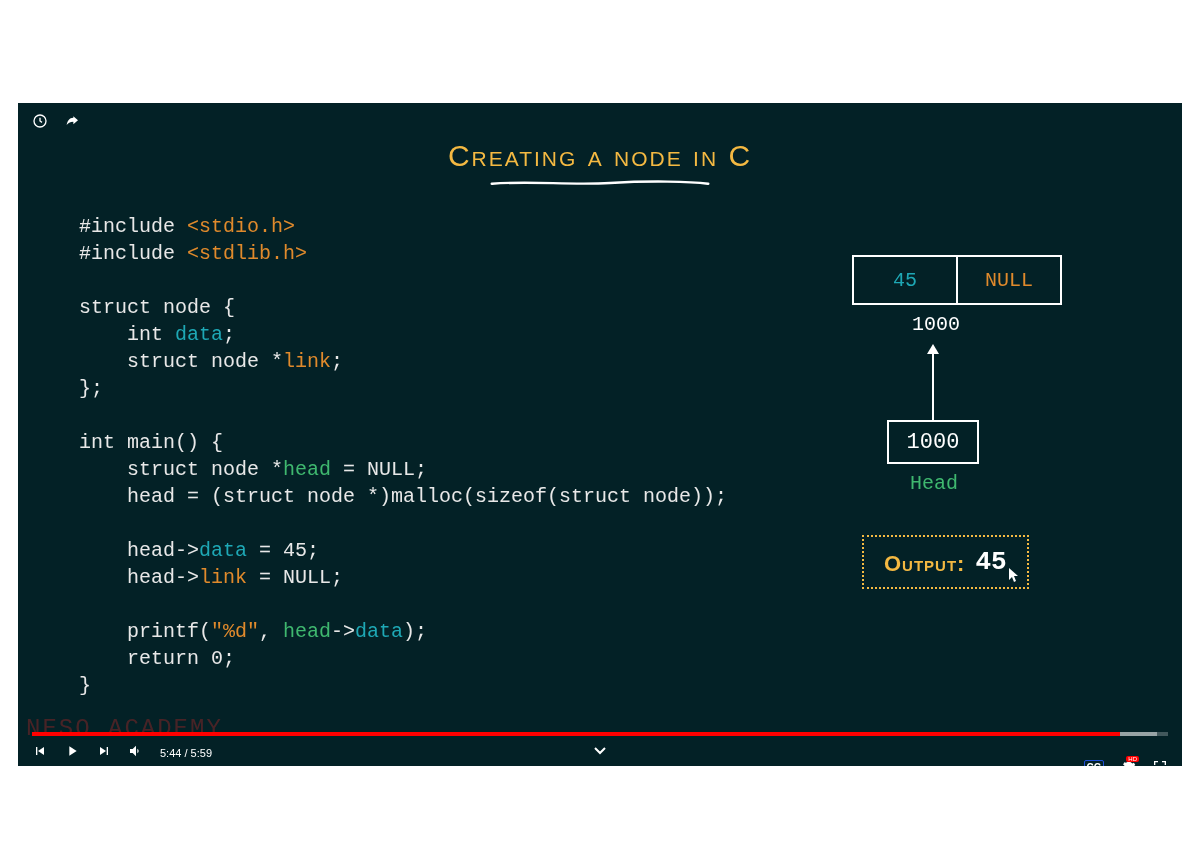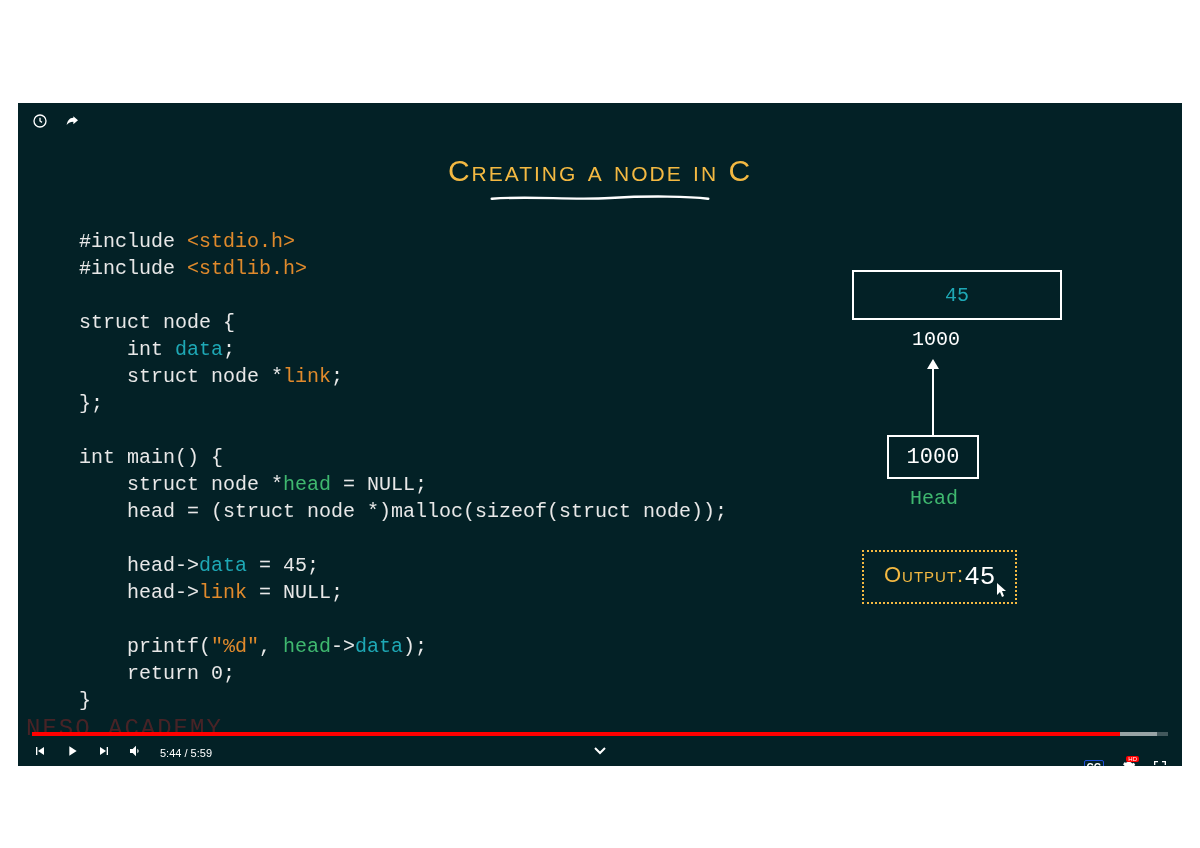--- a/index.html
+++ b/index.html
@@ -26,21 +26,21 @@
     justify-content: space-between;
     padding: 10px 14px 6px 14px;
     color: #fff;
     font-size: 13px;
   }
   .top-left { display: flex; align-items: center; gap: 10px; }
   .top-right { display: flex; align-items: center; gap: 16px; }
   .icon { display: inline-flex; align-items: center; justify-content: center; }
   .heading-wrap {
     text-align: center;
-    margin-top: 19px;
+    margin-top: 4px;
   }
   .heading {
     font-family: 'Trebuchet MS', sans-serif;
     font-variant: small-caps;
     letter-spacing: 2px;
     font-size: 30px;
     color: #f4b942;
     font-weight: 500;
   }
   .underline {
@@ -130,22 +130,24 @@
     font-size: 20px;
     margin-left: 78px;
     margin-top: 8px;
   }
   .output-box {
     border: 2px dotted #f4b942;
     padding: 10px 20px;
     margin-left: 30px;
     margin-top: 40px;
     display: inline-flex;
-    align-items: flex-start;
+    align-items: flex-end;
+    gap: 10px;
     position: relative;
+    font-weight: bold;
   }
   .output-label {
     color: #f4b942;
     font-variant: small-caps;
     font-size: 22px;
     letter-spacing: 1px;
     font-family: 'Trebuchet MS', sans-serif;
   }
   .output-val {
     font-size: 26px;
@@ -272,20 +274,21 @@
 <span>    head-&gt;</span><span class="c-cyan">data</span><span> = 45;</span>
 <span>    head-&gt;</span><span class="c-orange">link</span><span> = NULL;</span>
 <span></span>
 <span>    printf(</span><span class="c-orange">"%d"</span><span>, </span><span class="c-green">head</span><span>-&gt;</span><span class="c-cyan">data</span><span>);</span>
 <span>    return 0;</span>
 <span>}</span></div>
 
     <div class="diagram">
       <div class="node-box">
         <div class="node-cell c-cyan">45</div>
+        <div class="node-cell c-orange">NULL</div>
       </div>
       <div class="addr-label">1000</div>
       <div class="arrow-wrap">
         <div class="arrow-head"></div>
         <div class="arrow-line"></div>
       </div>
       <div class="head-box">1000</div>
       <div class="head-label">Head</div>
       <div class="output-box">
         <span class="output-label">Output:</span>

